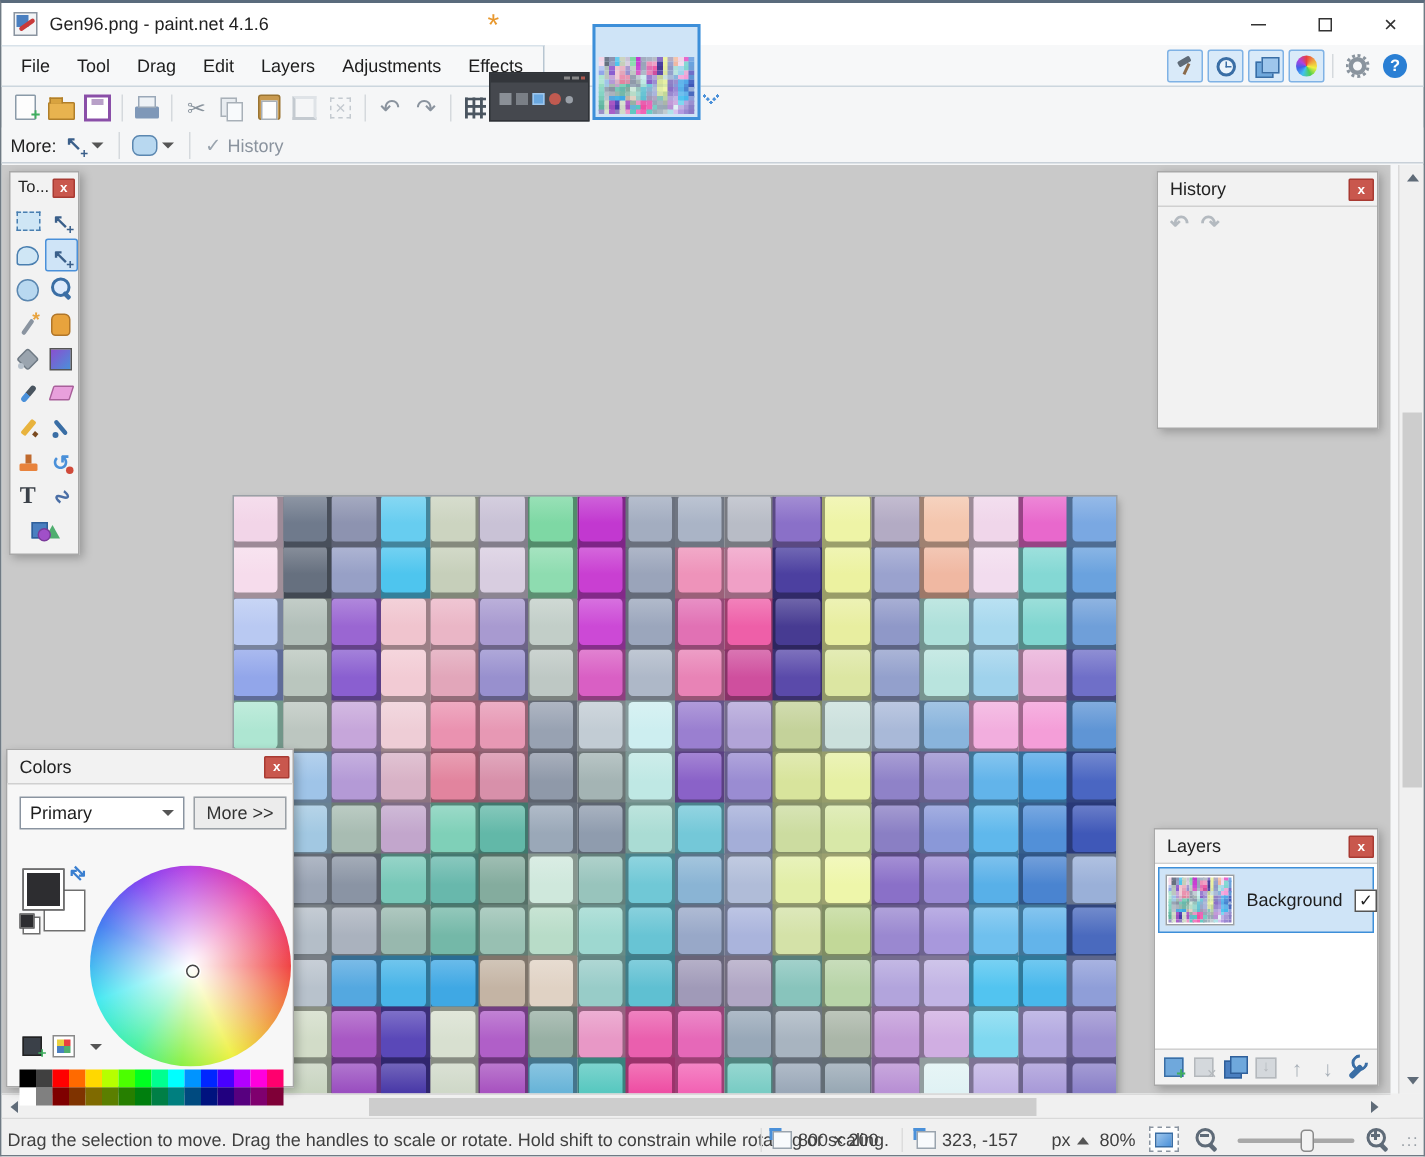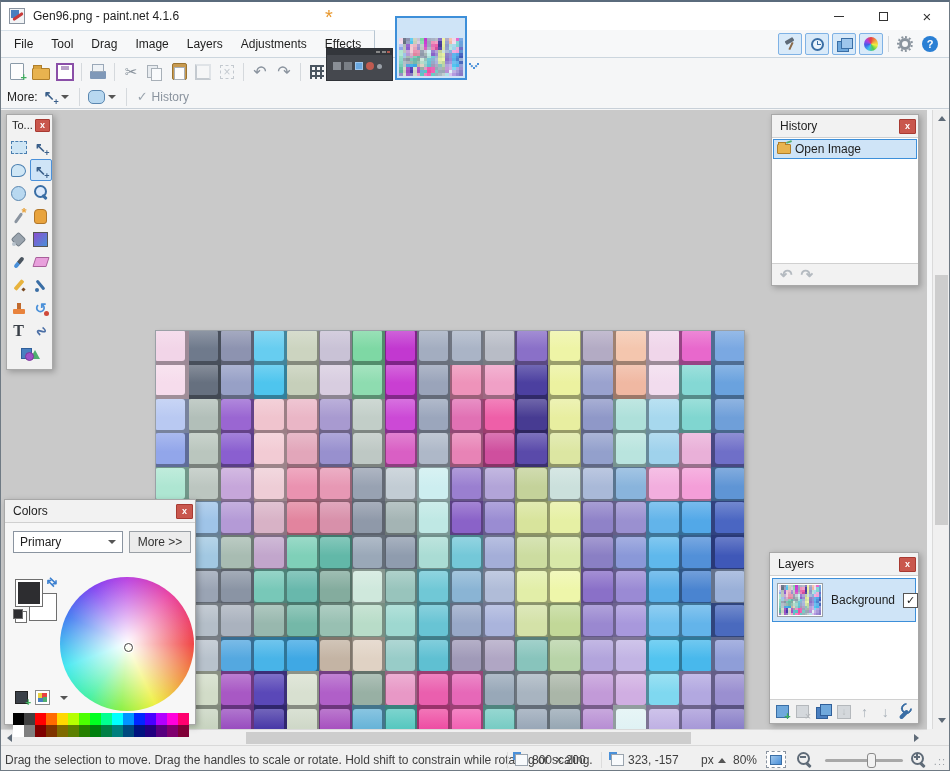--- a/index.html
+++ b/index.html
@@ -288,21 +288,21 @@
           <span class="ic-x">×</span>
         </div>
     </div>
   </div>
 
   <div class="menurow">
     <div class="menu-group" id="menu-group">
         <span class="menu-item">File</span>
         <span class="menu-item">Tool</span>
         <span class="menu-item">Drag</span>
-        <span class="menu-item">Image</span>
+        <span class="menu-item">Edit</span>
         <span class="menu-item">Layers</span>
         <span class="menu-item">Adjustments</span>
         <span class="menu-item">Effects</span>
       </div>
     <div class="header-right">
       <div class="hbtn">
           <span class="ic-hammer"></span>
         </div>
       <div class="hbtn">
           <span class="ic-clock"></span>
@@ -1337,26 +1337,20 @@
           </div>
         </div>
       </div>
   </div>
 
   <div class="panel history-panel">
     <div class="phead">
       <span class="ttl">History</span>
       <span class="pclose">x</span>
     </div>
-    <div class="plist" id="history-list">
-        <div class="hist-item sel">
-          <span class="hfolder"></span>
-          <span>Open Image</span>
-        </div>
-      </div>
     <div class="pfoot">
       <span class="gray-undo">↶</span>
       <span class="gray-undo">↷</span>
     </div>
   </div>
 
   <div class="panel colors-panel">
     <div class="phead">
       <span class="ttl">Colors</span>
       <span class="pclose">x</span>

